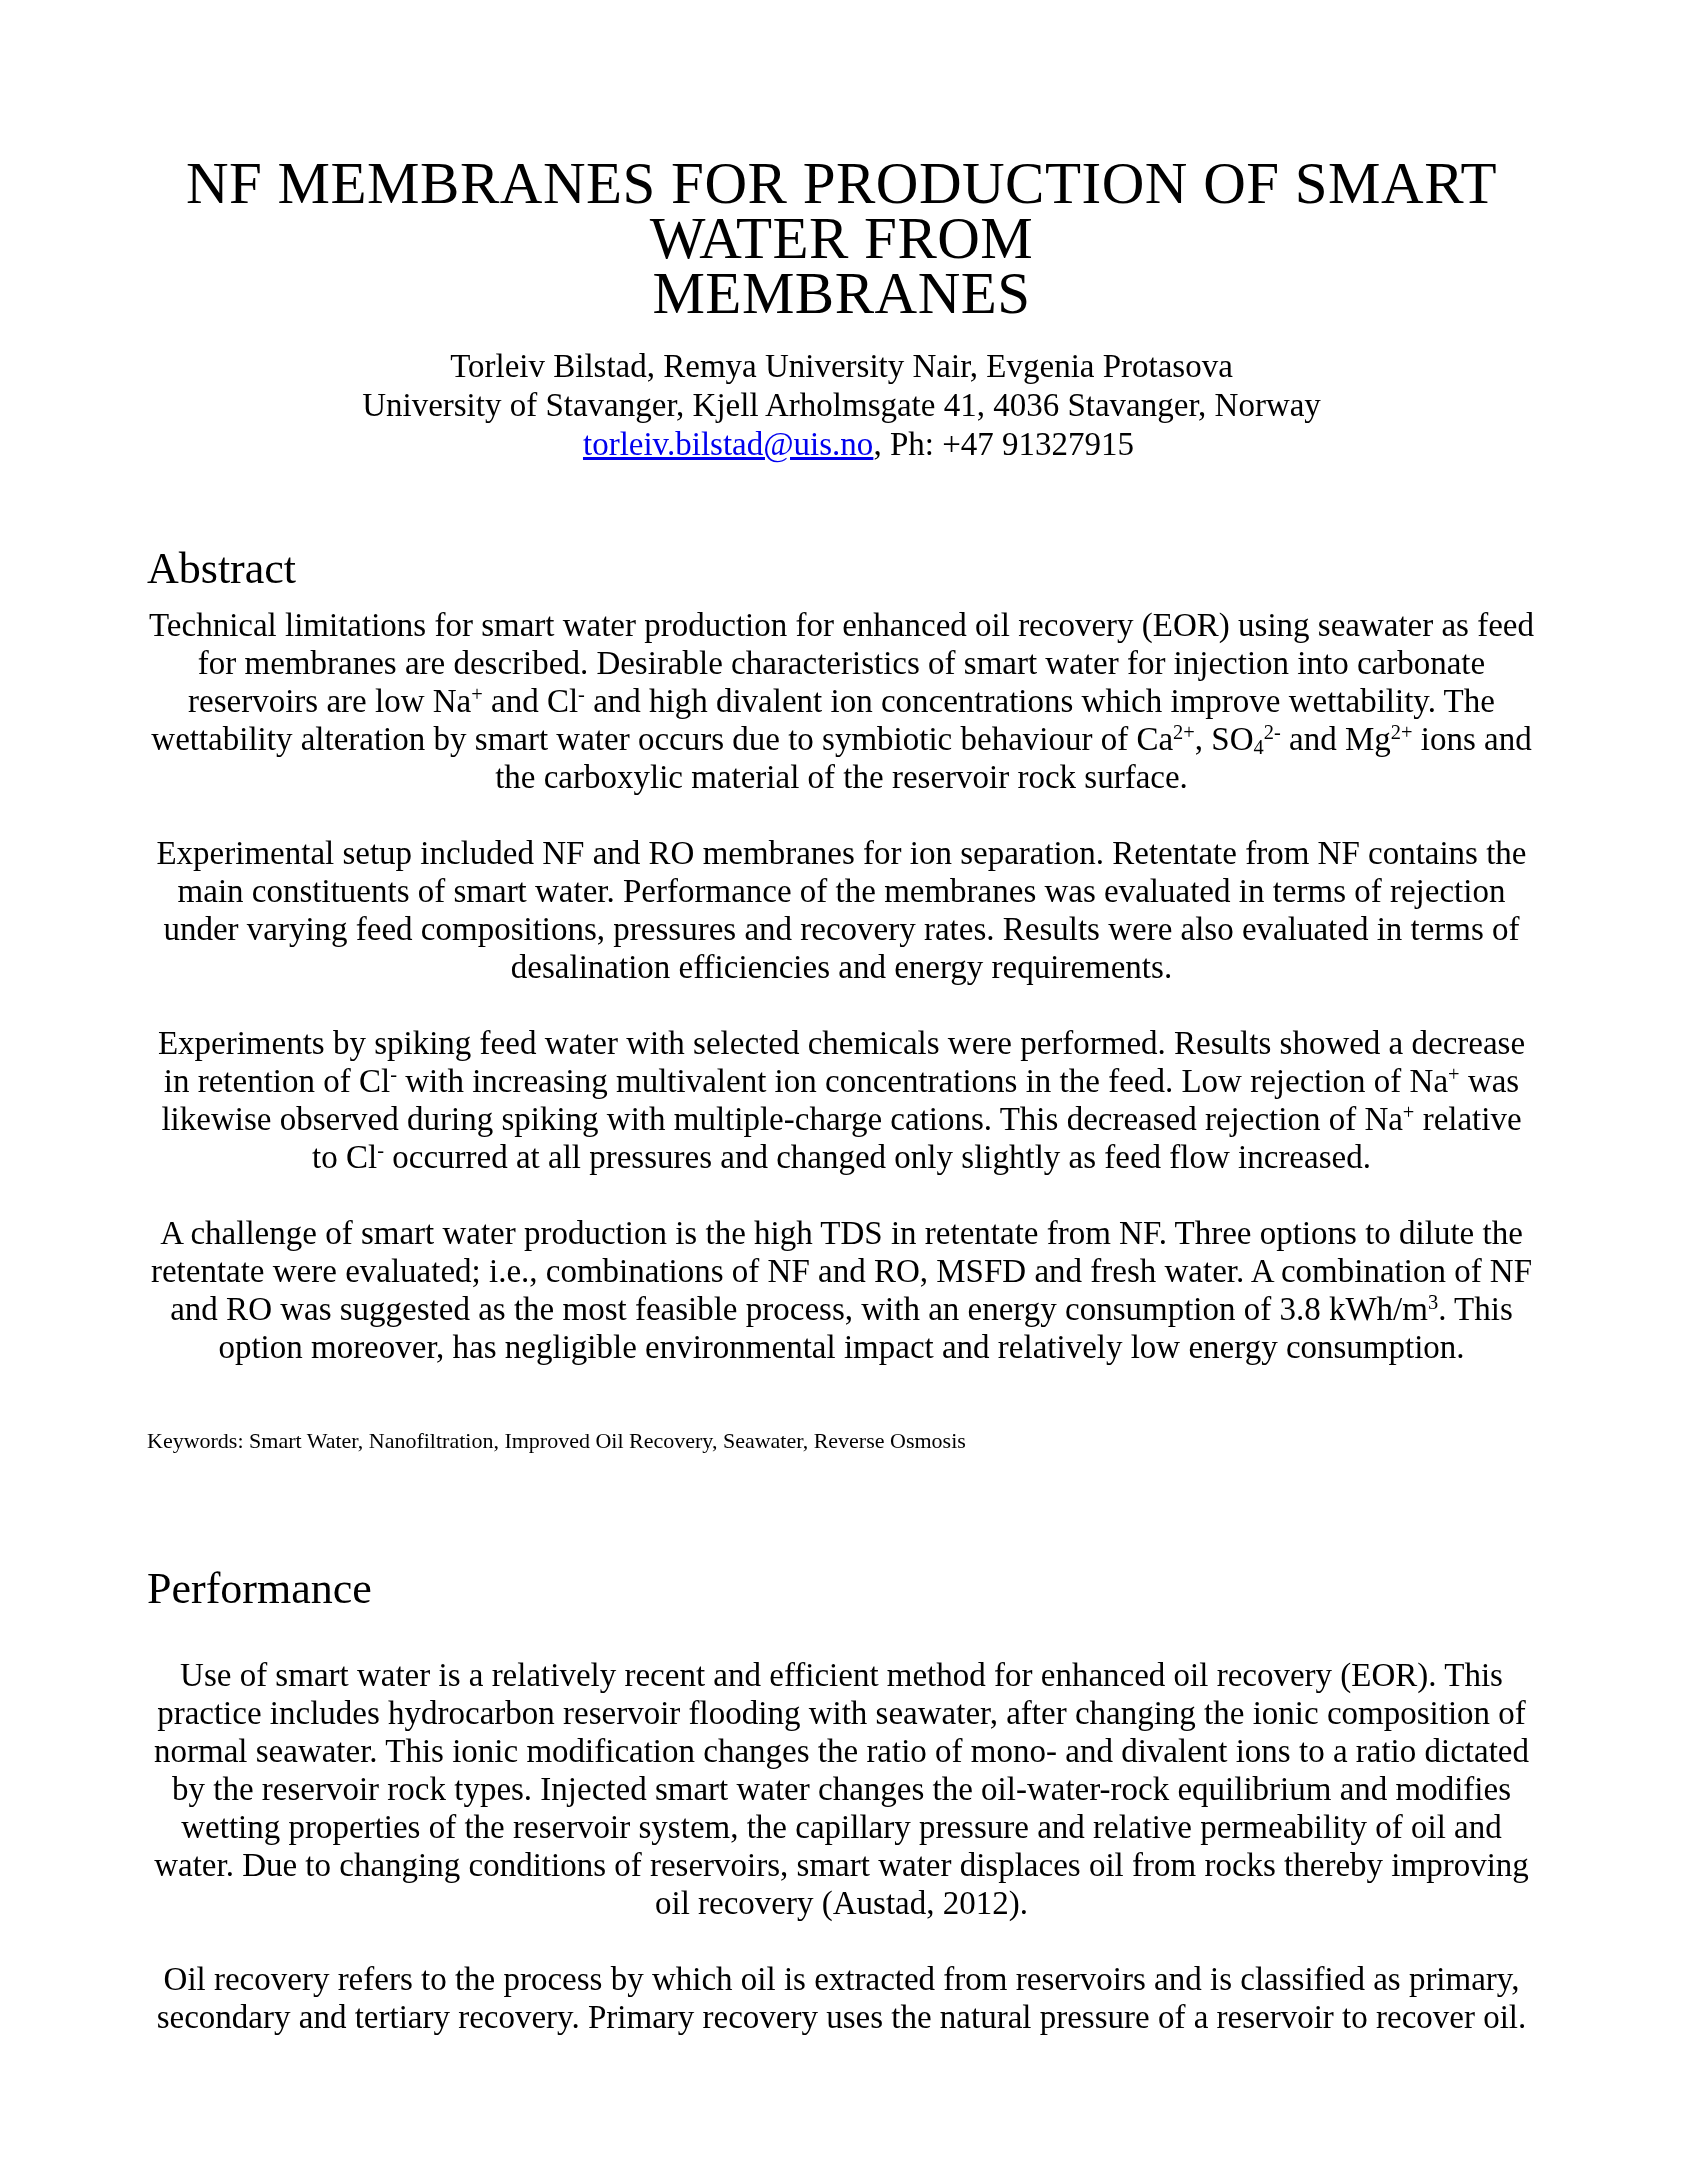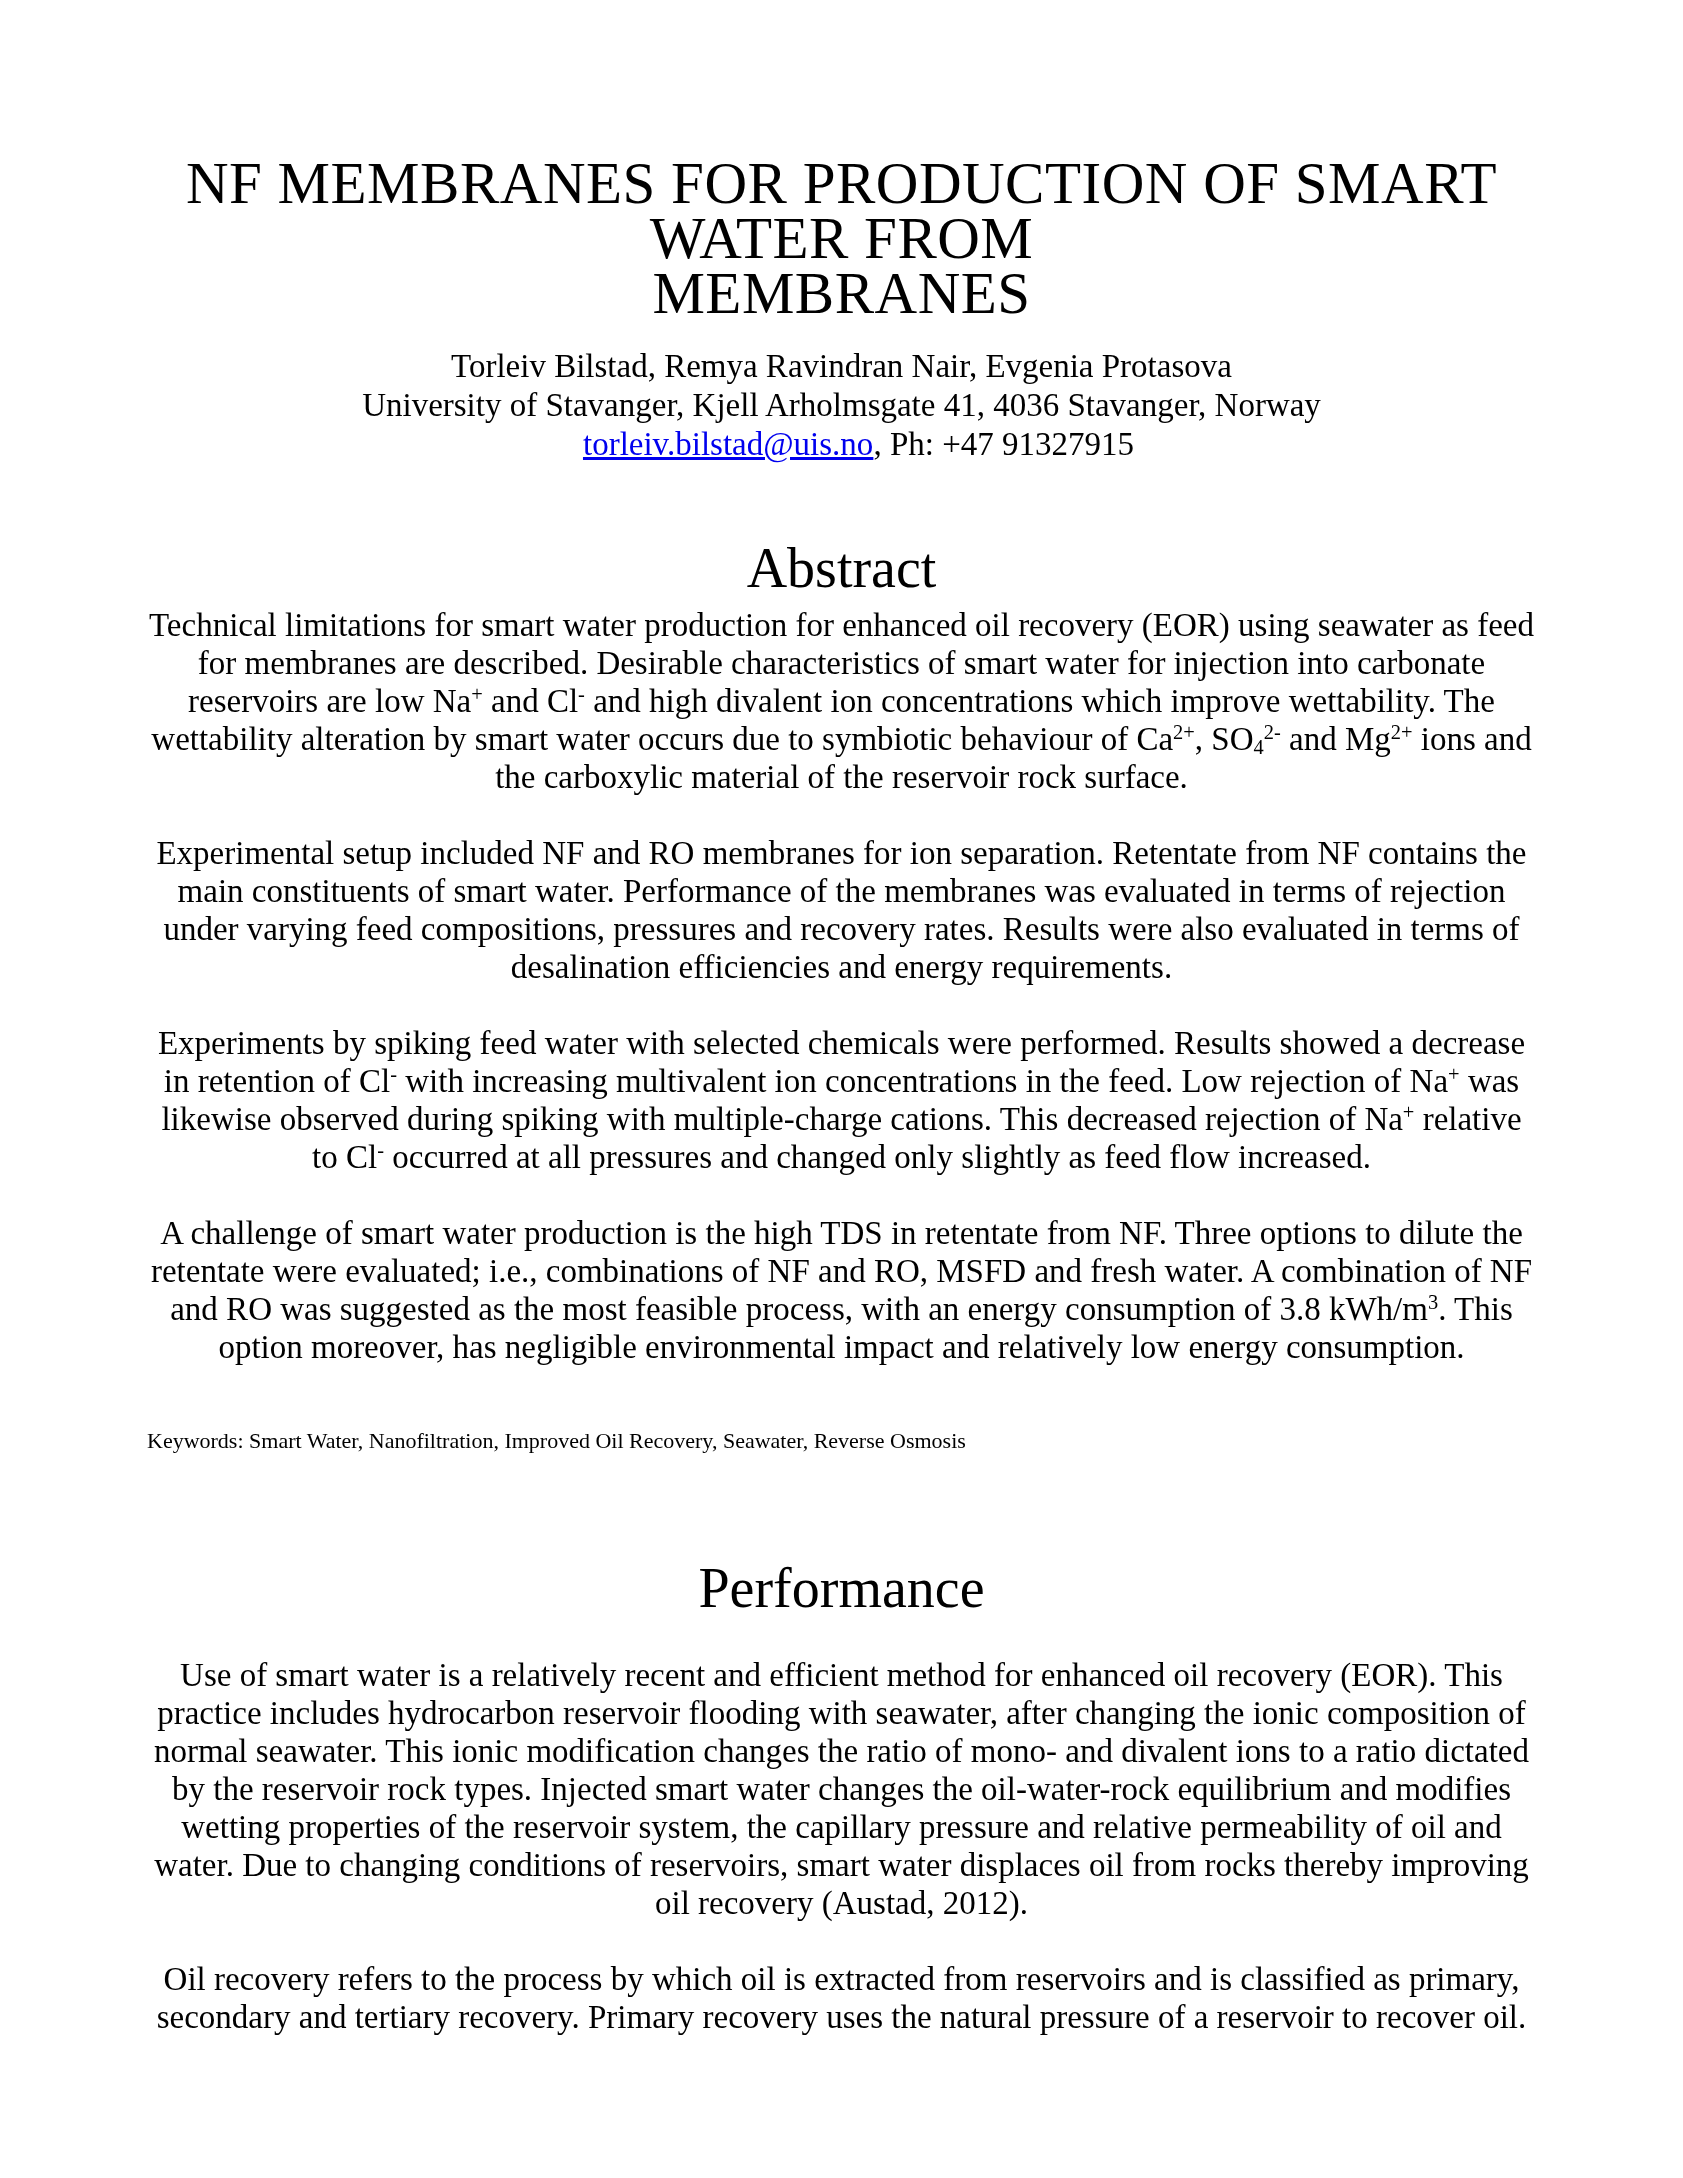--- a/index.html
+++ b/index.html
@@ -25,22 +25,21 @@
     text-align: center;
     font-size: 33px;
     line-height: 39px;
   }
   .email-link {
     color: #0000EE;
     margin-left: 34px;
   }
   .section-heading {
     margin-top: 77px;
-    text-align: center;
-    font-size: 56px;
+    font-size: 44px;
     line-height: 55px;
   }
   .section-heading.intro {
     margin-top: 101px;
   }
   .para {
     margin-top: 38px;
     font-size: 33px;
     line-height: 38px;
     text-align: center;
@@ -76,21 +75,21 @@
 <body>
 
 <div class="page" style="background: rgb(255, 255, 255); color: rgb(0, 0, 0);">
 
   <div class="title-block">
     <div>NF MEMBRANES FOR PRODUCTION OF SMART WATER FROM</div>
     <div>MEMBRANES</div>
   </div>
 
   <div class="authors-block">
-    <div>Torleiv Bilstad, Remya Ravindran Nair, Evgenia Protasova</div>
+    <div>Torleiv Bilstad, Remya University Nair, Evgenia Protasova</div>
     <div>University of Stavanger, Kjell Arholmsgate 41, 4036 Stavanger, Norway</div>
     <div>
       <a href="#" class="email-link" style="color: rgb(0, 0, 238);">torleiv.bilstad@uis.no</a><span>, Ph: +47 91327915</span>
     </div>
   </div>
 
   <div class="section-heading">Abstract</div>
 
   <div class="para first">Technical limitations for smart water production for enhanced oil recovery (EOR) using seawater as feed for membranes are described. Desirable characteristics of smart water for injection into carbonate reservoirs are low Na<sup>+</sup> and Cl<sup>-</sup> and high divalent ion concentrations which improve wettability. The wettability alteration by smart water occurs due to symbiotic behaviour of Ca<sup>2+</sup>, SO<sub>4</sub><sup>2-</sup> and Mg<sup>2+</sup> ions and the carboxylic material of the reservoir rock surface.</div>
   <div class="para">Experimental setup included NF and RO membranes for ion separation. Retentate from NF contains the main constituents of smart water. Performance of the membranes was evaluated in terms of rejection under varying feed compositions, pressures and recovery rates. Results were also evaluated in terms of desalination efficiencies and energy requirements.</div>

